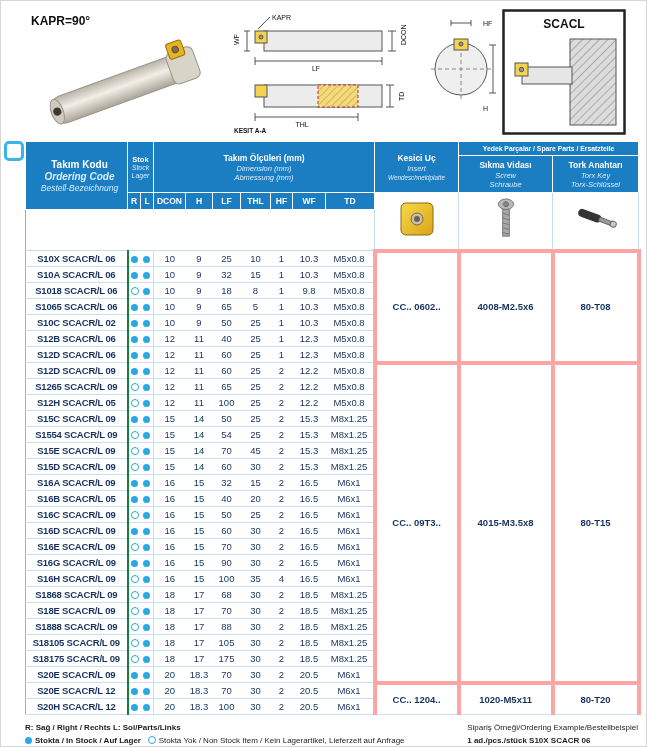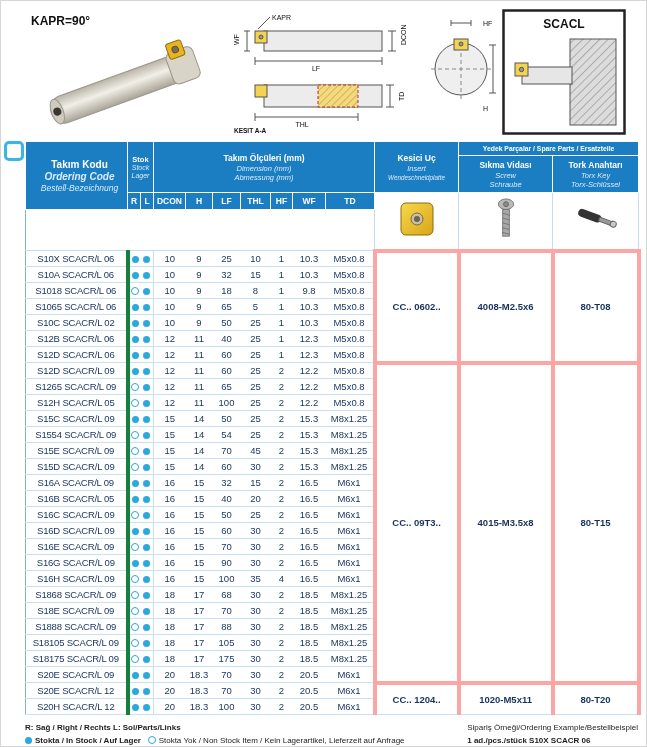--- a/index.html
+++ b/index.html
@@ -27,22 +27,22 @@
   .stock-h .h-tr{font-size:7.5px;line-height:9px;}
   .stock-h .h-en,.stock-h .h-de{font-size:7px;line-height:8px;}
   .insert-h .h-de{font-size:6.3px;}
   .spare-h{height:13px;font-size:6.8px;font-weight:bold;}
   .screw-h,.torx-h{height:36px;}
   th.lbl{height:16px;font-size:8.5px;}
   td.img-cell{background:#fff;border:1px solid #c3ddf0;text-align:center;vertical-align:middle;height:40px;padding:0;}
   td.gap-cell{background:#fff;border-bottom:1px solid #c3ddf0;height:40px;padding:0;}
   .spec tbody td{height:15px;padding:0;text-align:center;color:#16325c;font-size:9.5px;
     border-bottom:1px solid #c9e0f2;white-space:nowrap;overflow:hidden;}
-  td.code{font-weight:normal;font-size:9.8px;text-align:right;padding-right:5px;letter-spacing:-0.2px;
-    border-right:4px solid #15803d;}
+  td.code{font-weight:bold;font-size:9.8px;text-align:right;padding-right:5px;letter-spacing:-0.2px;
+    border-right:2px solid #15803d;}
   td.dotcell{border-right:none;}
   td.dotcell.last{border-right:1px solid #c9e0f2;}
   td.tdcol{border-right:2px solid #14532d;}
   .dot{display:inline-block;width:7px;height:7px;border-radius:50%;vertical-align:middle;}
   .dot.f{background:#2aa9e0;}
   .dot.o{width:6px;height:6px;background:#fff;border:1px solid #2aa9e0;}
   td.group{background:#fff;border:4px solid #fca5a5;font-weight:bold;font-size:10.5px;
     text-align:center;vertical-align:middle;color:#16325c;}
   
   .footer{display:flex;justify-content:space-between;margin-top:6px;font-size:8px;color:#1c1c1c;line-height:13px;width:613px;}

